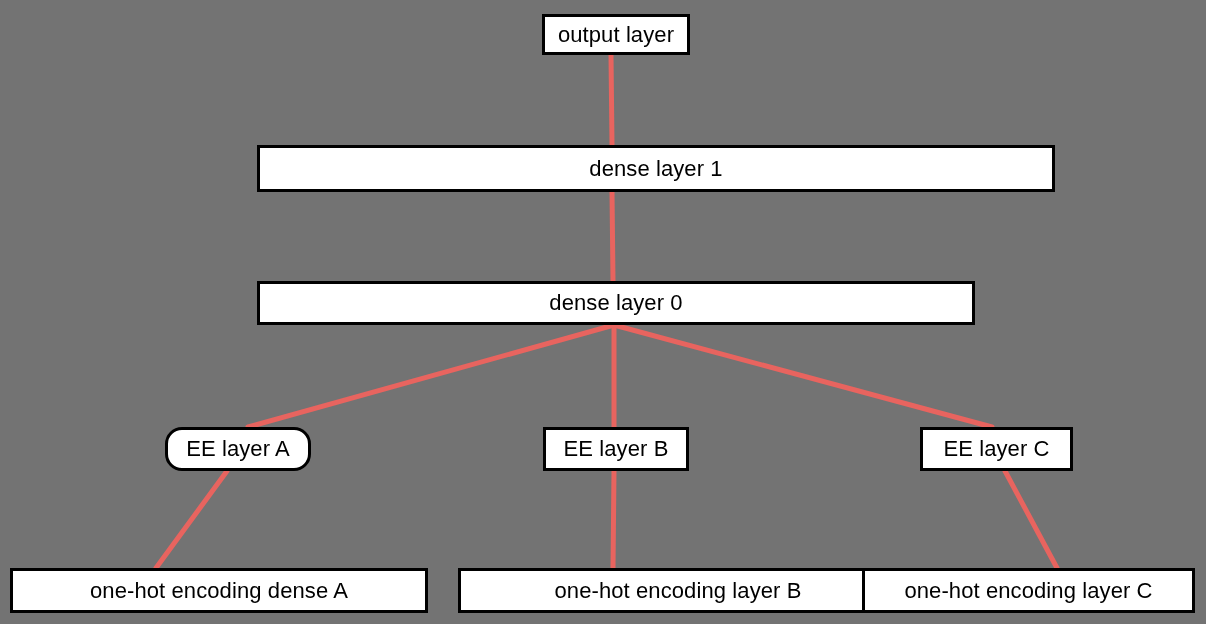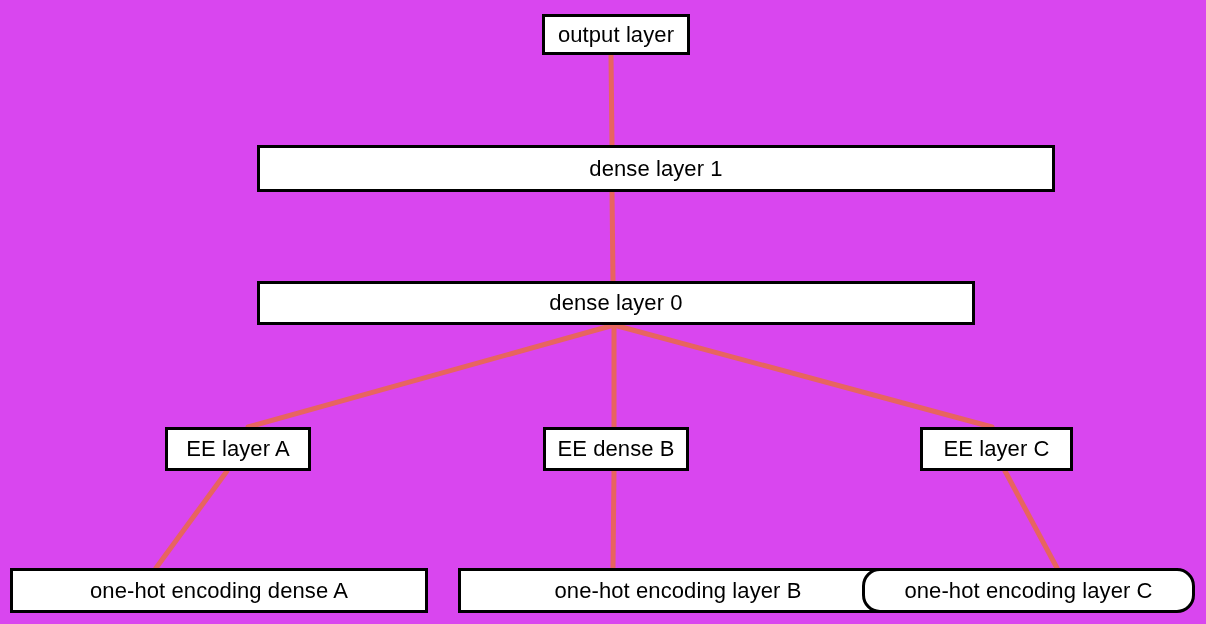--- a/index.html
+++ b/index.html
@@ -10,21 +10,21 @@
   body {
     width: 1206px;
     height: 624px;
     overflow: hidden;
     font-family: "Liberation Sans", sans-serif;
   }
   #diagram-root {
     position: relative;
     width: 1206px;
     height: 624px;
-    background: #d946ef;
+    background: #737373;
   }
   #edge-layer {
     position: absolute;
     left: 0;
     top: 0;
     width: 1206px;
     height: 624px;
   }
   .node-box {
     position: absolute;
@@ -68,37 +68,37 @@
   </div>
 
   <div class="node-box" style="left: 257px; top: 145px; width: 798px; height: 47px; border-color: rgb(0, 0, 0); background: rgb(255, 255, 255);">
     <span class="node-label">dense layer 1</span>
   </div>
 
   <div class="node-box" style="left: 257px; top: 281px; width: 718px; height: 44px; border-color: rgb(0, 0, 0); background: rgb(255, 255, 255);">
     <span class="node-label">dense layer 0</span>
   </div>
 
-  <div class="node-box" style="left: 165px; top: 427px; width: 146px; height: 44px; border-color: rgb(0, 0, 0); background: rgb(255, 255, 255);">
+  <div class="node-box" style="left: 165px; top: 427px; width: 146px; height: 44px; border-color: rgb(0, 0, 0); background: rgb(255, 255, 255); border-radius: 17px;">
     <span class="node-label">EE layer A</span>
   </div>
 
   <div class="node-box" style="left: 543px; top: 427px; width: 146px; height: 44px; border-color: rgb(0, 0, 0); background: rgb(255, 255, 255);">
-    <span class="node-label">EE dense B</span>
+    <span class="node-label">EE layer B</span>
   </div>
 
   <div class="node-box" style="left: 920px; top: 427px; width: 153px; height: 44px; border-color: rgb(0, 0, 0); background: rgb(255, 255, 255);">
     <span class="node-label">EE layer C</span>
   </div>
 
   <div class="node-box" style="left: 10px; top: 568px; width: 418px; height: 45px; border-color: rgb(0, 0, 0); background: rgb(255, 255, 255);">
     <span class="node-label">one-hot encoding dense A</span>
   </div>
 
   <div class="node-box" style="left: 458px; top: 568px; width: 440px; height: 45px; border-color: rgb(0, 0, 0); background: rgb(255, 255, 255);">
     <span class="node-label">one-hot encoding layer B</span>
   </div>
 
-  <div class="node-box" style="left: 862px; top: 568px; width: 333px; height: 45px; border-color: rgb(0, 0, 0); background: rgb(255, 255, 255); border-radius: 18px;">
+  <div class="node-box" style="left: 862px; top: 568px; width: 333px; height: 45px; border-color: rgb(0, 0, 0); background: rgb(255, 255, 255);">
     <span class="node-label">one-hot encoding layer C</span>
   </div>
 
 </div>
 
 </body></html>

